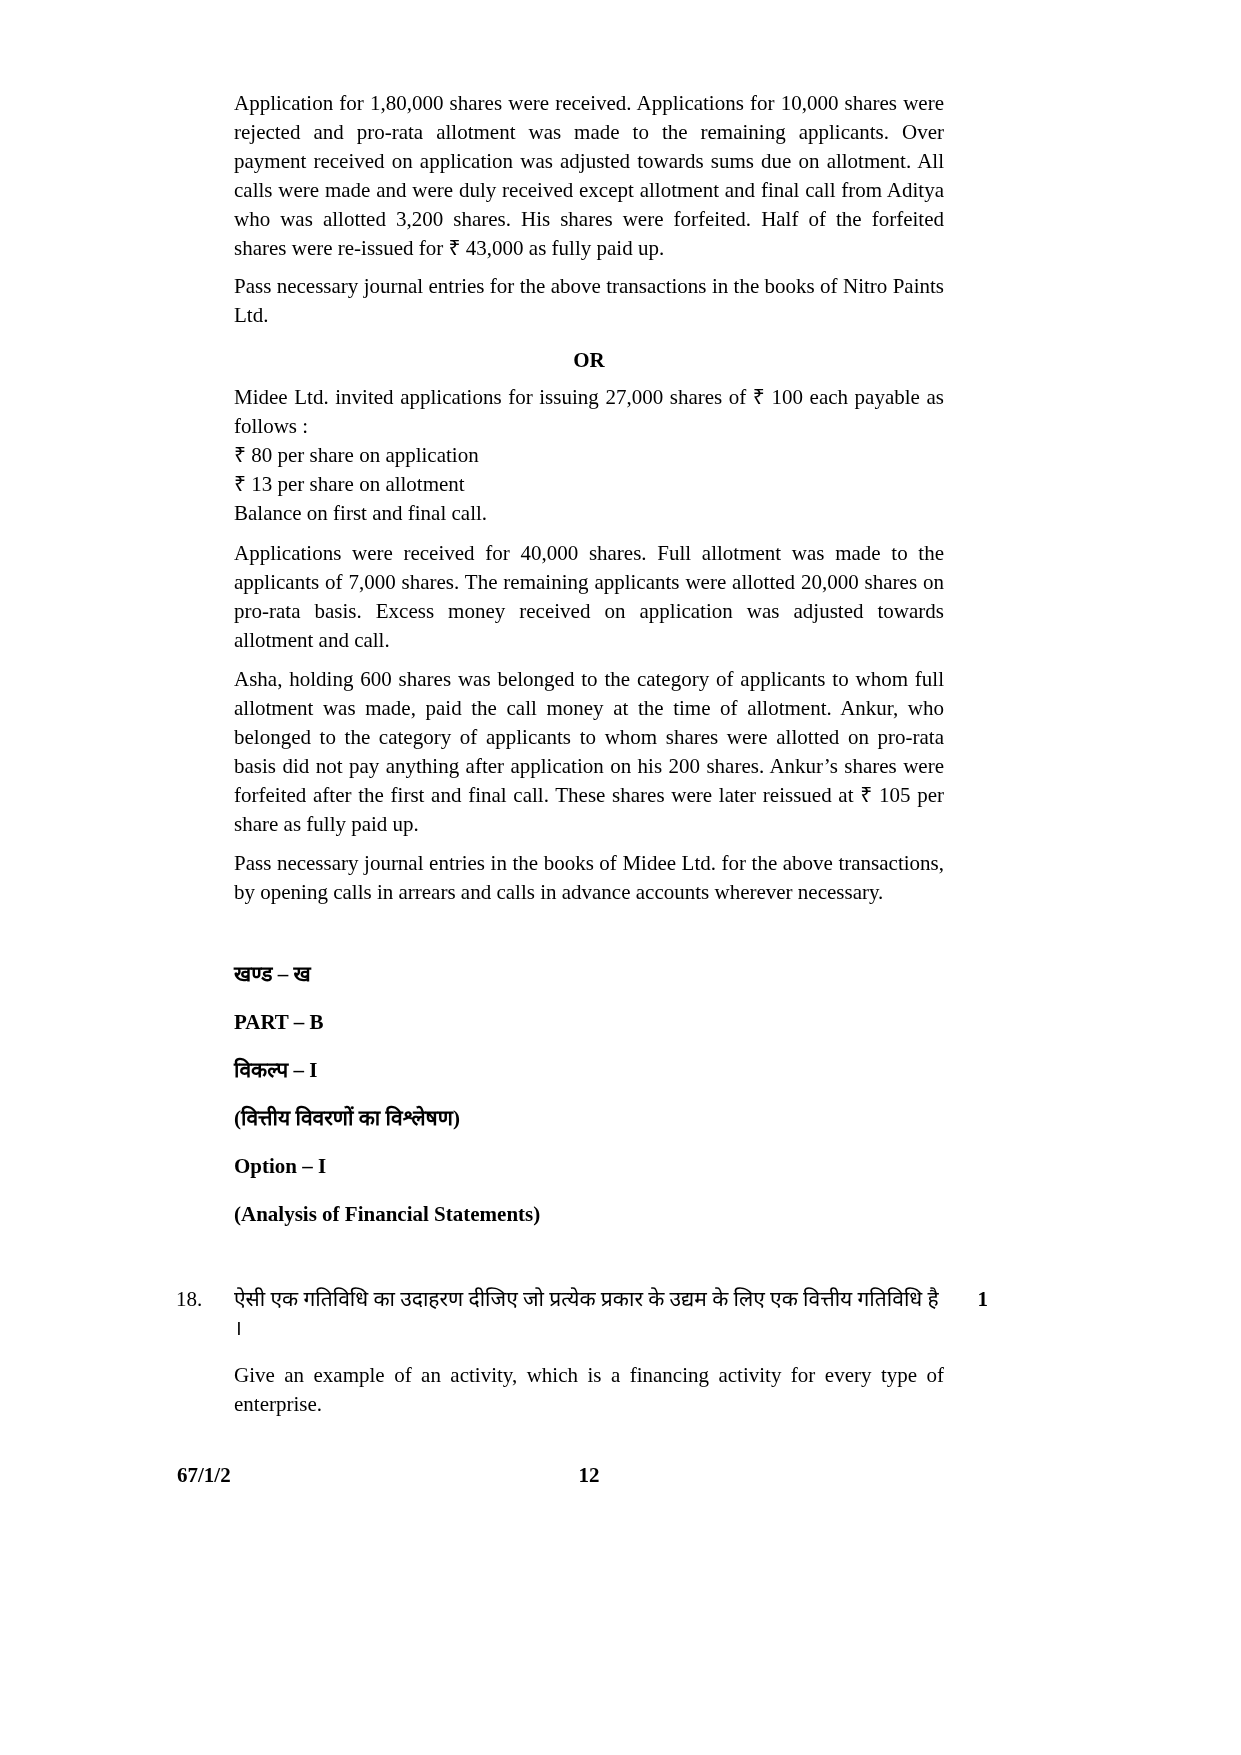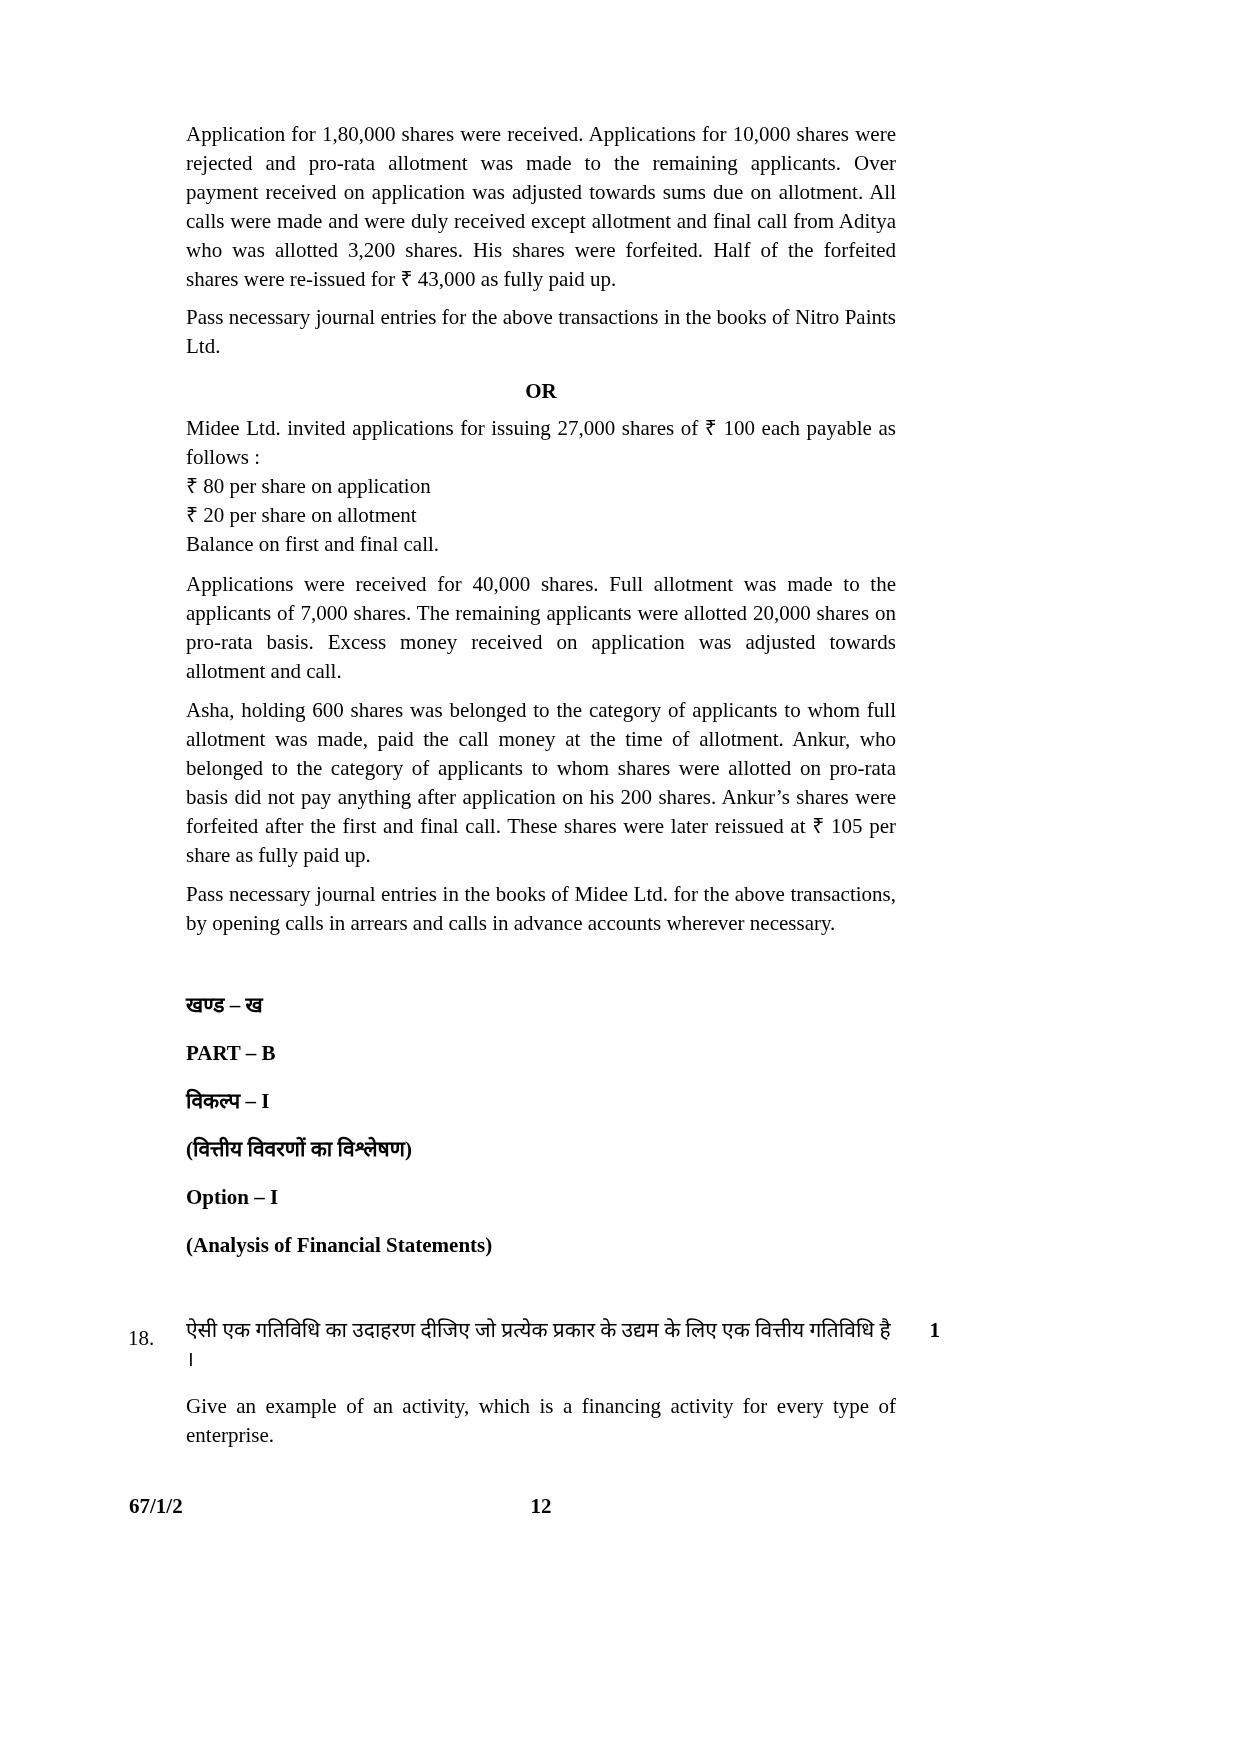--- a/index.html
+++ b/index.html
@@ -14,21 +14,22 @@
     font-family: "Liberation Serif", serif;
     font-size: 21px;
     line-height: 29px;
     position: relative;
     overflow: hidden;
   }
   .content {
     position: relative;
     box-sizing: border-box;
     width: 1079px;
-    padding: 120px 183px 0 186px;
+    padding: 89px 183px 0 186px;
+    margin-left: 48px;
   }
   .para {
     margin: 0;
     text-align: justify;
   }
   .mt9  { margin-top: 9px; }
   .mt8  { margin-top: 8px; }
   .mt10 { margin-top: 10px; }
   .mt11 { margin-top: 11px; }
   .single-line {
@@ -47,21 +48,21 @@
   }
   .heading-first { margin-top: 53px; }
   .question-row {
     position: relative;
     margin: 56px 0 0 0;
     text-align: left;
   }
   .question-number {
     position: absolute;
     left: -58px;
-    top: 8px;
+    top: 0;
   }
   .question-marks {
     position: absolute;
     right: -44px;
     top: 0;
     font-weight: bold;
   }
   .question-english {
     margin: 18px 0 0 0;
     text-align: justify;
@@ -87,21 +88,21 @@
   <p class="para">Application for 1,80,000 shares were received. Applications for 10,000 shares were rejected and pro-rata allotment was made to the remaining applicants. Over payment received on application was adjusted towards sums due on allotment. All calls were made and were duly received except allotment and final call from Aditya who was allotted 3,200 shares. His shares were forfeited. Half of the forfeited shares were re-issued for ₹ 43,000 as fully paid up.</p>
 
   <p class="para mt9">Pass necessary journal entries for the above transactions in the books of Nitro Paints Ltd.</p>
 
   <p class="or-separator">OR</p>
 
   <p class="para mt8">Midee Ltd. invited applications for issuing 27,000 shares of ₹ 100 each payable as follows :</p>
 
   <p class="single-line mt8">₹ 80 per share on application</p>
 
-  <p class="single-line mt10">₹ 20 per share on allotment</p>
+  <p class="single-line mt10">₹ 13 per share on allotment</p>
 
   <p class="single-line mt11">Balance on first and final call.</p>
 
   <p class="para mt11">Applications were received for 40,000 shares. Full allotment was made to the applicants of 7,000 shares. The remaining applicants were allotted 20,000 shares on pro-rata basis. Excess money received on application was adjusted towards allotment and call.</p>
 
   <p class="para mt10">Asha, holding 600 shares was belonged to the category of applicants to whom full allotment was made, paid the call money at the time of allotment. Ankur, who belonged to the category of applicants to whom shares were allotted on pro-rata basis did not pay anything after application on his 200 shares. Ankur’s shares were forfeited after the first and final call. These shares were later reissued at ₹ 105 per share as fully paid up.</p>
 
   <p class="para mt10">Pass necessary journal entries in the books of Midee Ltd. for the above transactions, by opening calls in arrears and calls in advance accounts wherever necessary.</p>
 
   <div class="section-headings">

